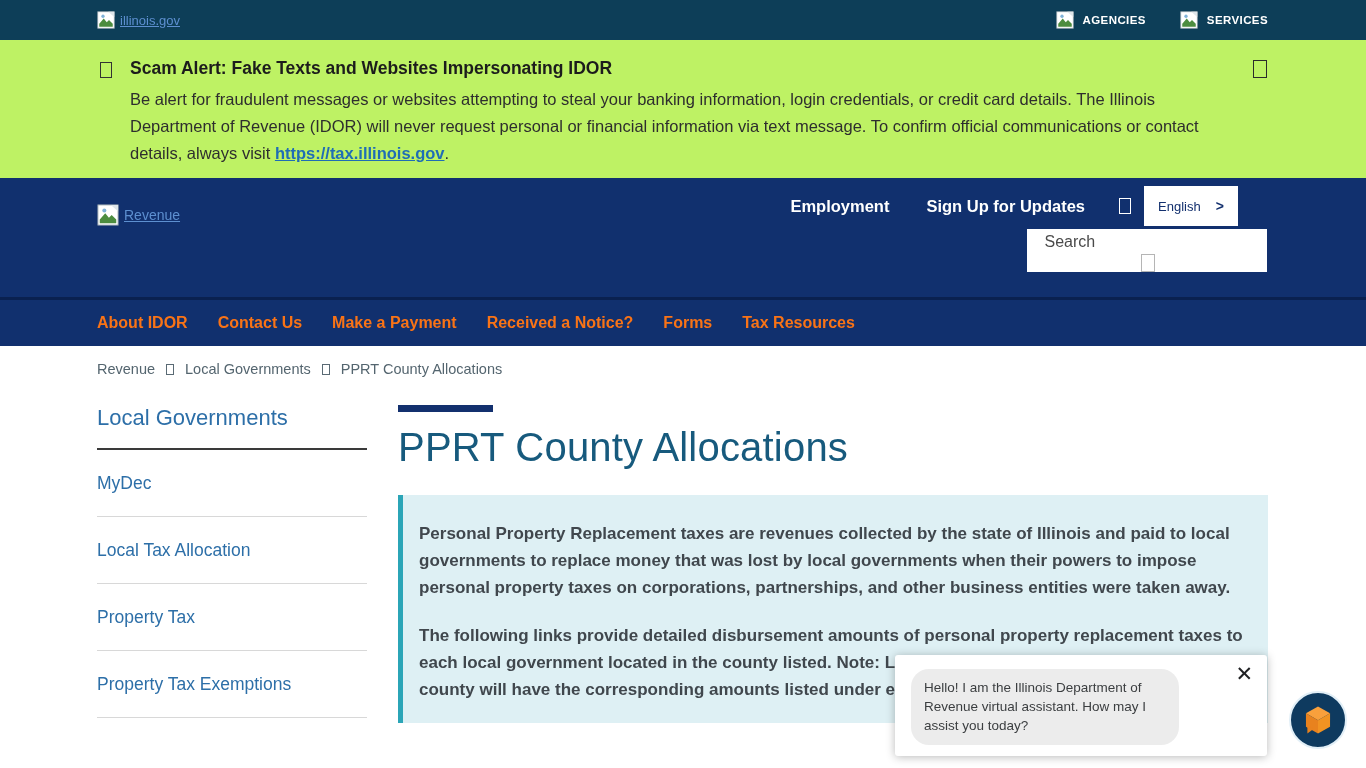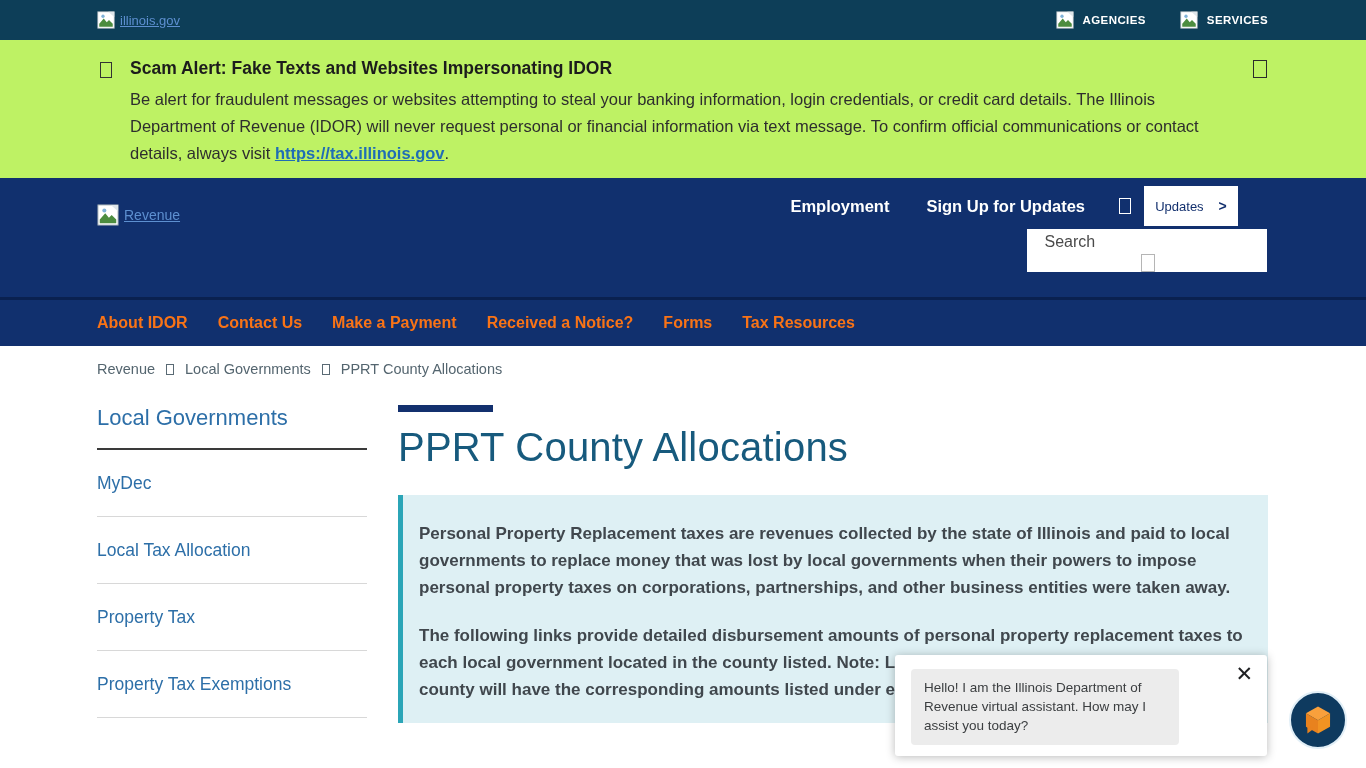--- a/index.html
+++ b/index.html
@@ -65,21 +65,21 @@
   .main { flex: 1; }
   .title-bar { width: 95px; height: 7px; background: #13306e; }
   .page-title { margin-top: 13px; font-size: 40px; font-weight: 400; color: #175a7d; letter-spacing: .2px; }
   .info-box { margin-top: 25px; background: #def0f4; border-left: 5px solid #2ba5b7; padding: 25px 20px 20px 16px; }
   .info-box p { font-size: 17px; line-height: 27px; color: #40474d; margin-bottom: 21px; font-weight: bold; }
   .info-box p:last-child { margin-bottom: 0; }
   .archive-link { color: #1d6a94; text-decoration: underline; }
 
   
   .chat-panel { position: absolute; left: 895px; top: 655px; width: 372px; height: 101px; background: #fff; border-radius: 3px; box-shadow: 0 1px 10px rgba(0,0,0,.28); z-index: 5; }
-  .chat-bubble { position: absolute; left: 16px; top: 14px; width: 268px; padding: 9px 13px 10px; background: #ececec; border-radius: 4px; font-size: 13.5px; line-height: 19px; color: #3b3e40; }
+  .chat-bubble { position: absolute; left: 16px; top: 14px; width: 268px; padding: 9px 13px 10px; background: #ececec; border-radius: 18px; font-size: 13.5px; line-height: 19px; color: #3b3e40; }
   .chat-close { position: absolute; right: 14px; top: 8px; background: none; border: none; font-size: 21px; line-height: 1; color: #202124; cursor: pointer; font-family: inherit; }
   .chat-launcher { position: absolute; left: 1289px; top: 691px; width: 58px; height: 58px; border-radius: 50%; background: #0e3a5f; border: 2px solid #e2eff7; cursor: pointer; z-index: 6; display: flex; align-items: center; justify-content: center; }
   .chat-launcher svg { width: 34px; height: 34px; display: block; }
 </style>
 </head>
 <body>
 
 <div class="page">
 
   <div class="utility-bar">
@@ -139,21 +139,21 @@
             <circle cx="8" cy="7" r="2.2" fill="#7fb2d8"></circle>
           </svg>
       </span>
       <span>Revenue</span>
     </a>
     <div class="header-links">
       <a class="header-link">Employment</a>
       <a class="header-link">Sign Up for Updates</a>
       <span class="tofu white globe-tofu"></span>
       <button class="lang-btn">
-        <span>Updates</span>
+        <span>English</span>
         <span class="lang-chevron">&gt;</span>
       </button>
     </div>
     <div class="search-box">
       <input type="text" placeholder="Search" style="">
       <span class="tofu gray"></span>
     </div>
   </div>
 
   <nav class="nav">

